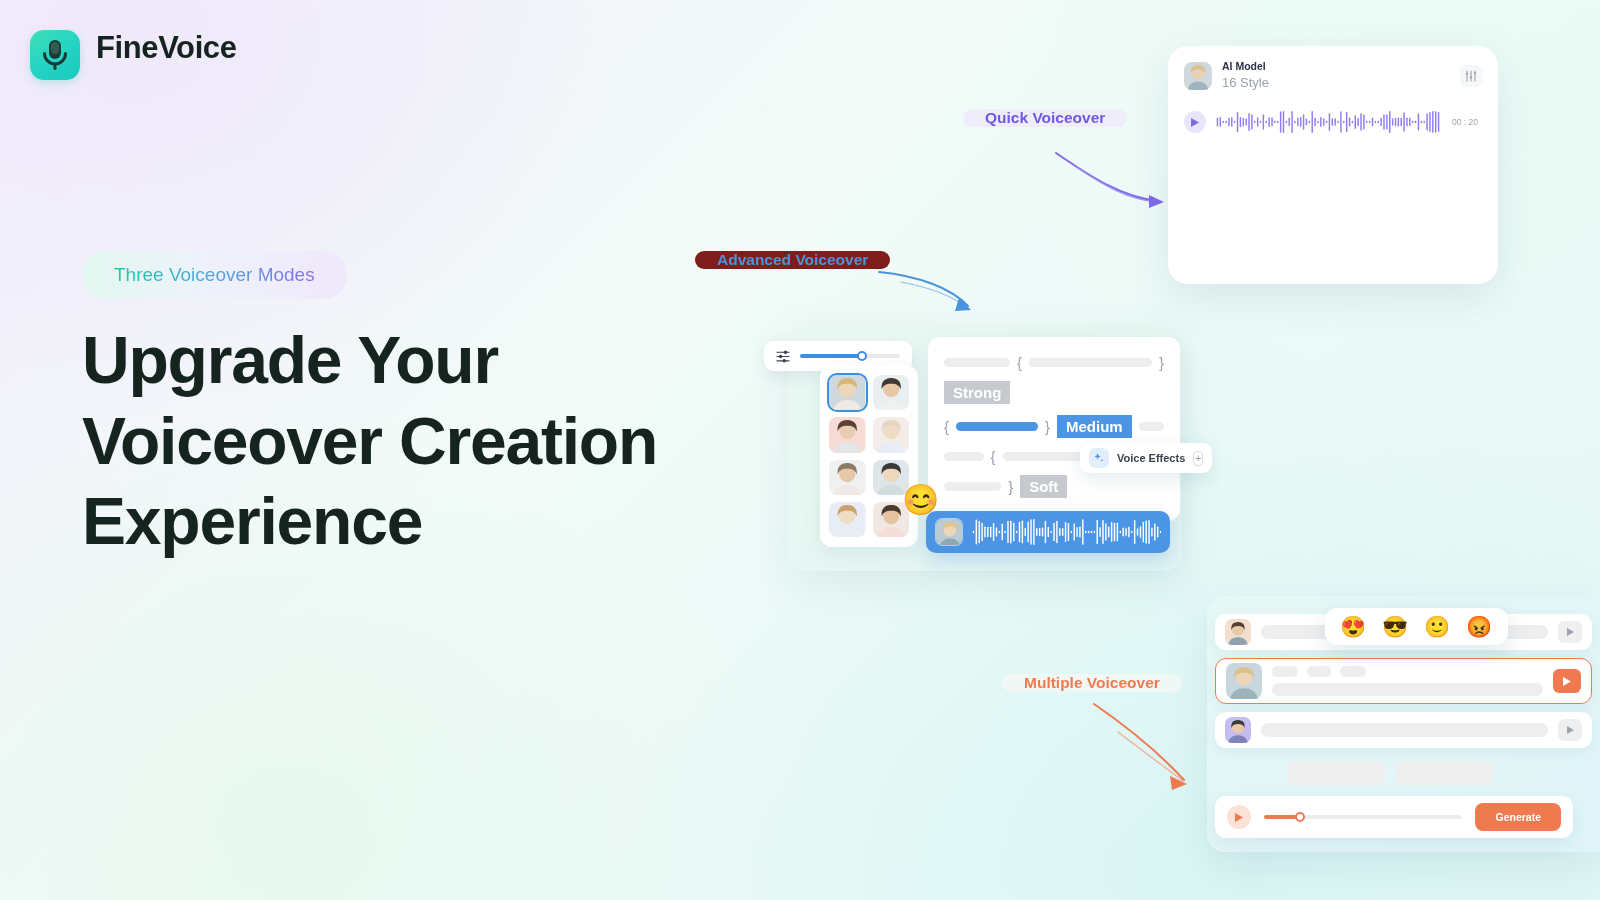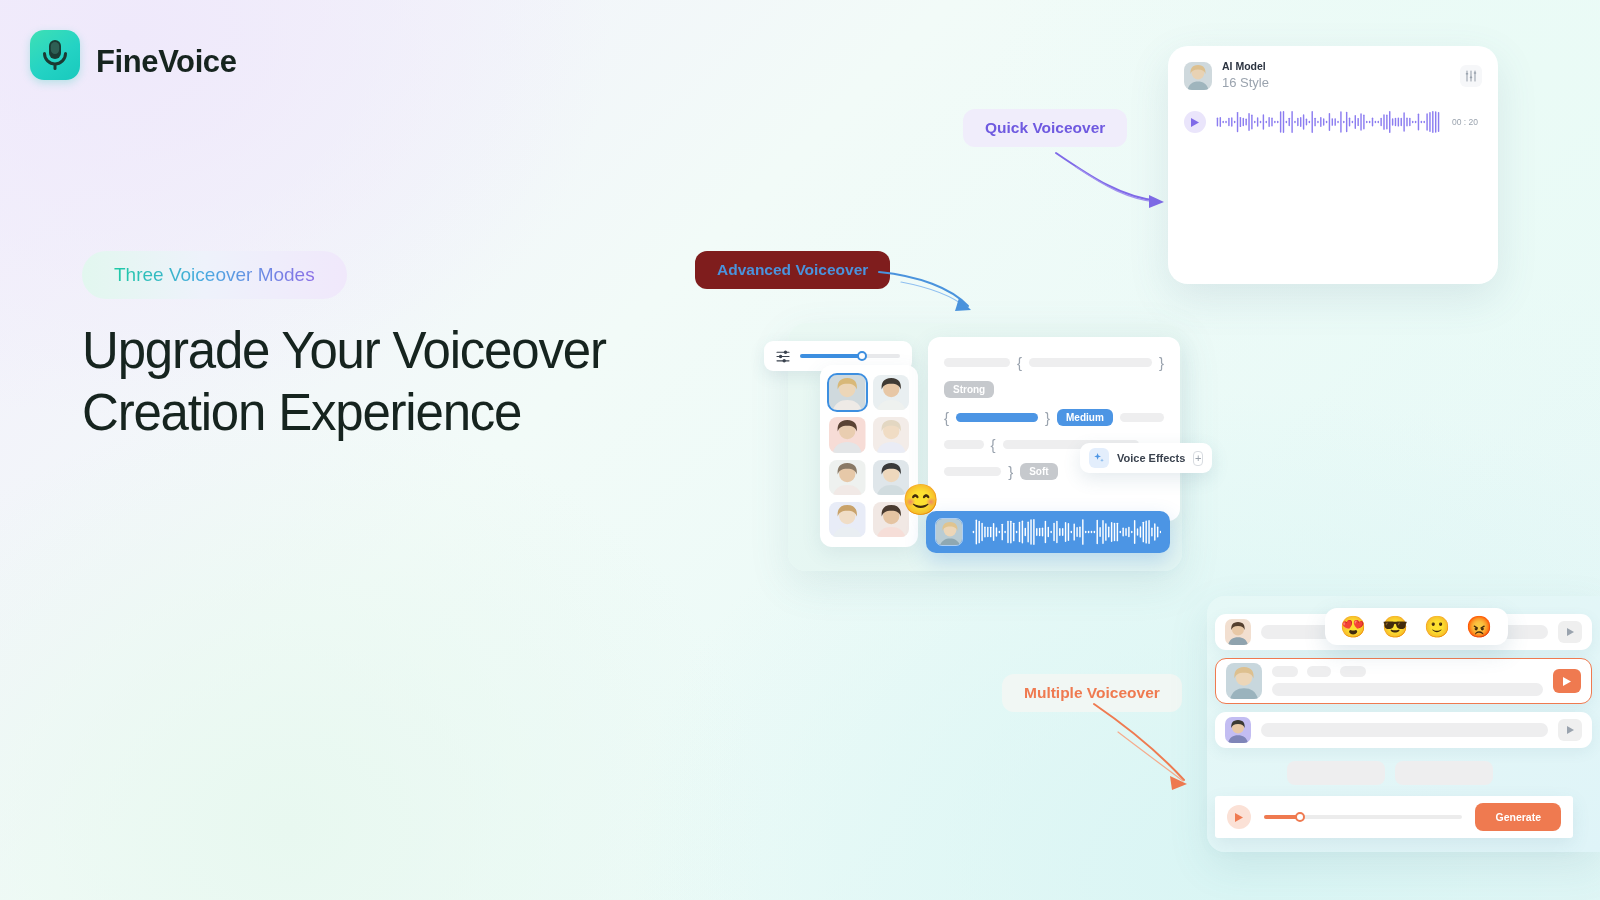--- a/index.html
+++ b/index.html
@@ -9,21 +9,21 @@
     position: relative;
     background:
       radial-gradient(ellipse 780px 620px at 8% 4%,   #efe9fb 0%, rgba(239,233,251,0) 62%),
       radial-gradient(ellipse 900px 700px at 96% 8%,  #eafbf6 0%, rgba(234,251,246,0) 60%),
       radial-gradient(ellipse 1000px 760px at 78% 96%,#d9f5f4 0%, rgba(217,245,244,0) 62%),
       radial-gradient(ellipse 800px 700px at 18% 92%, #e8f8f0 0%, rgba(232,248,240,0) 60%),
       linear-gradient(135deg, #f3eefc 0%, #f2fbf8 38%, #eafaf7 68%, #e3f6f6 100%);
   }
 
   
-  .brand { position: absolute; left: 30px; top: 30px; display: flex; align-items: flex-end; gap: 16px; }
+  .brand { position: absolute; left: 30px; top: 30px; display: flex; align-items: flex-start; gap: 16px; }
   .logo-tile {
     width: 50px; height: 50px; border-radius: 14px;
     background: linear-gradient(145deg, #3ee0b5 0%, #24d3c4 55%, #18c9bd 100%);
     position: relative; box-shadow: 0 3px 8px rgba(40,200,180,.28);
     overflow: hidden;
   }
   .logo-tile svg { position: absolute; left: 50%; top: 50%; transform: translate(-50%,-50%); }
   .brand-name { font-size: 31px; font-weight: bold; color: #16241f; letter-spacing: -0.4px; }
 
   
@@ -32,26 +32,26 @@
     padding: 13px 32px; border-radius: 30px;
     background: linear-gradient(90deg, #e2f7ef 0%, #eef2fb 46%, #f0e8fb 100%);
     font-size: 19px; font-weight: normal;
   }
   .badge span {
     background: linear-gradient(90deg, #1ecaa6 0%, #49a9e0 45%, #8b6ee6 100%);
     -webkit-background-clip: text; background-clip: text; color: transparent;
   }
   .headline {
     position: absolute; left: 82px; top: 320px; width: 640px;
-    font-size: 51px; line-height: 1.22; font-weight: normal;
+    font-size: 66px; line-height: 1.22; font-weight: bold;
     color: #16241f; letter-spacing: -1.2px;
   }
 
   
-  .pill { position: absolute; padding: 10px 22px; border-radius: 12px; font-size: 15.5px; font-weight: bold; }
+  .pill { position: absolute; padding: 0 22px; border-radius: 12px; font-size: 15.5px; font-weight: bold; }
   .pill-quick    { left: 963px; top: 109px; background: #f0edfb; color: #6f5ae0; }
   .pill-advanced { left: 695px; top: 251px; background: #7f1d1d; color: #4a93dd; }
   .pill-multiple { left: 1002px; top: 674px; background: #f1f7f4; color: #ef7a50; }
 
   .arrow { position: absolute; pointer-events: none; }
 
   
   .card { position: absolute; background: #fff; border-radius: 18px; margin-top: 8px; }
   .ph { background: #eeeeef; border-radius: 7px; height: 9px; }
 
@@ -107,21 +107,21 @@
   }
   .av { border-radius: 8px; overflow: hidden; position: relative; }
   .av.sel { outline: 2.3px solid #3d8fe0; outline-offset: 0px; }
   .adv-main {
     position: absolute; left: 140px; top: 14px; width: 252px; height: 184px;
     background:#fff; border-radius: 12px; padding: 18px 16px;
     box-shadow: 0 6px 22px rgba(70,110,140,.10);
   }
   .brace { color: #9aa3ae; font-size: 15px; line-height: 1; font-family: "Liberation Sans", sans-serif; }
   .adv-line { display:flex; align-items:center; gap: 7px; margin-bottom: 11px; }
-  .tag { font-size: 10px; font-weight: bold; padding: 3px 9px; border-radius: 6px; white-space: nowrap; }
+  .tag { font-size: 15px; font-weight: bold; padding: 3px 9px; border-radius: 0; white-space: nowrap; }
   .tag-grey { background:#c6c9cd; color:#fff; }
   .tag-blue { background:#4c95e4; color:#fff; }
   .bar-blue { height: 9px; border-radius: 6px; background:#4c95e4; }
   .voice-fx {
     position: absolute; left: 292px; top: 120px; width: 132px; height: 30px;
     background:#fff; border-radius: 9px; display:flex; align-items:center; gap: 8px; padding: 0 9px;
     box-shadow: 0 6px 18px rgba(70,110,140,.14);
   }
   .fx-icon { width: 20px; height: 20px; border-radius: 6px; background:#e3eefc;
              display:flex; align-items:center; justify-content:center; flex:none; }
@@ -154,21 +154,21 @@
              display:flex; align-items:center; justify-content:center; flex:none; margin-left:auto; }
   .mv-play.orange { background:#ef7a50; width: 28px; }
   .emoji-bar {
     position: absolute; left: 118px; top: 12px; padding: 8px 15px; background:#fff; border-radius: 12px;
     display:flex; align-items:center; gap: 16px; font-size: 21px; line-height:1;
     box-shadow: 0 8px 22px rgba(70,120,140,.16); z-index: 3;
   }
   .mv-pill { position:absolute; height: 24px; border-radius: 8px; background:#eeeeef; }
   .mv-foot {
     position: absolute; left: 8px; top: 200px; width: 358px; height: 42px;
-    background:#fff; border-radius: 3px; display:flex; align-items:center; gap: 13px; padding: 0 12px;
+    background:#fff; border-radius: 11px; display:flex; align-items:center; gap: 13px; padding: 0 12px;
     box-shadow: 0 6px 18px rgba(70,120,140,.10);
   }
   .mv-play-circle { width: 24px; height: 24px; border-radius: 50%; background:#fbe1d6;
                     display:flex; align-items:center; justify-content:center; flex:none; }
   .mv-track { position: relative; flex: 1; height: 4px; border-radius: 3px; background:#ececec; }
   .mv-fill { position:absolute; left:0; top:0; bottom:0; width: 18%; border-radius:3px; background:#ef7a50; }
   .mv-knob { position:absolute; left:18%; top:50%; transform: translate(-50%,-50%);
              width: 10px; height: 10px; border-radius:50%; background:#fff; border: 2.2px solid #ef7a50; }
   .gen-btn { padding: 8px 20px; border-radius: 8px; background:#ef7a50; color:#fff;
              font-size: 10.5px; font-weight: bold; border:none; cursor:pointer; white-space: nowrap; }

